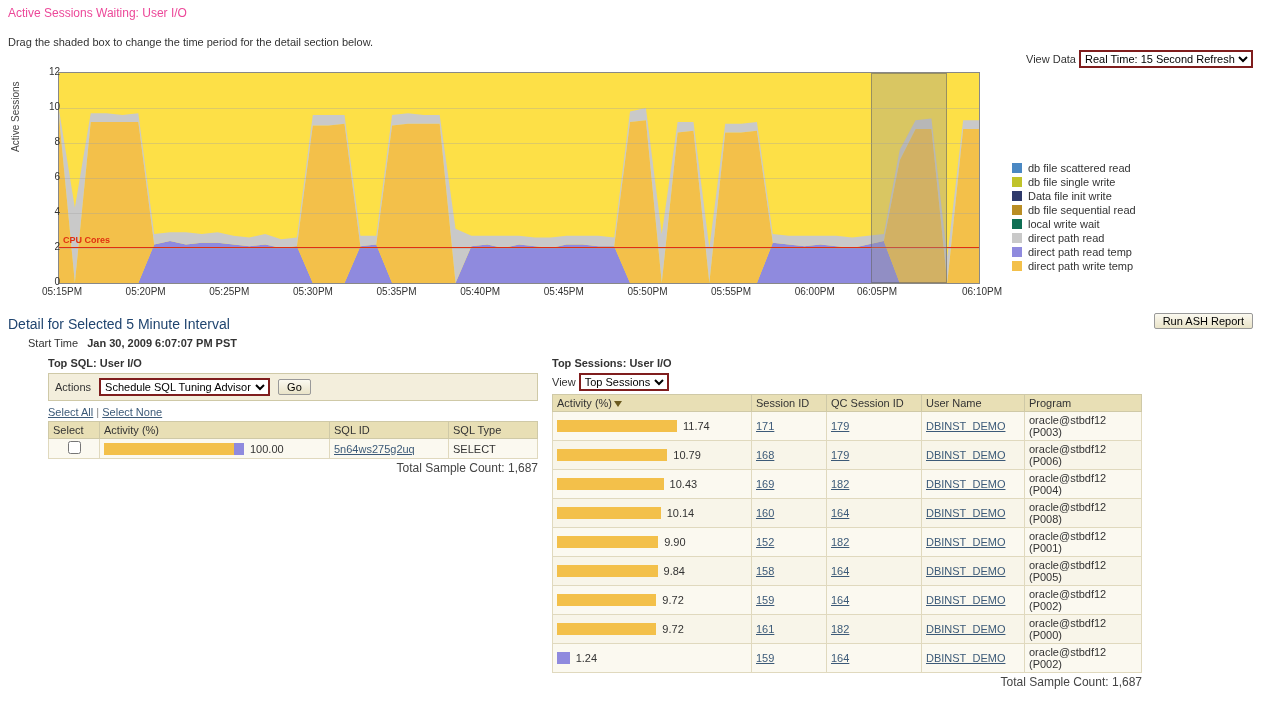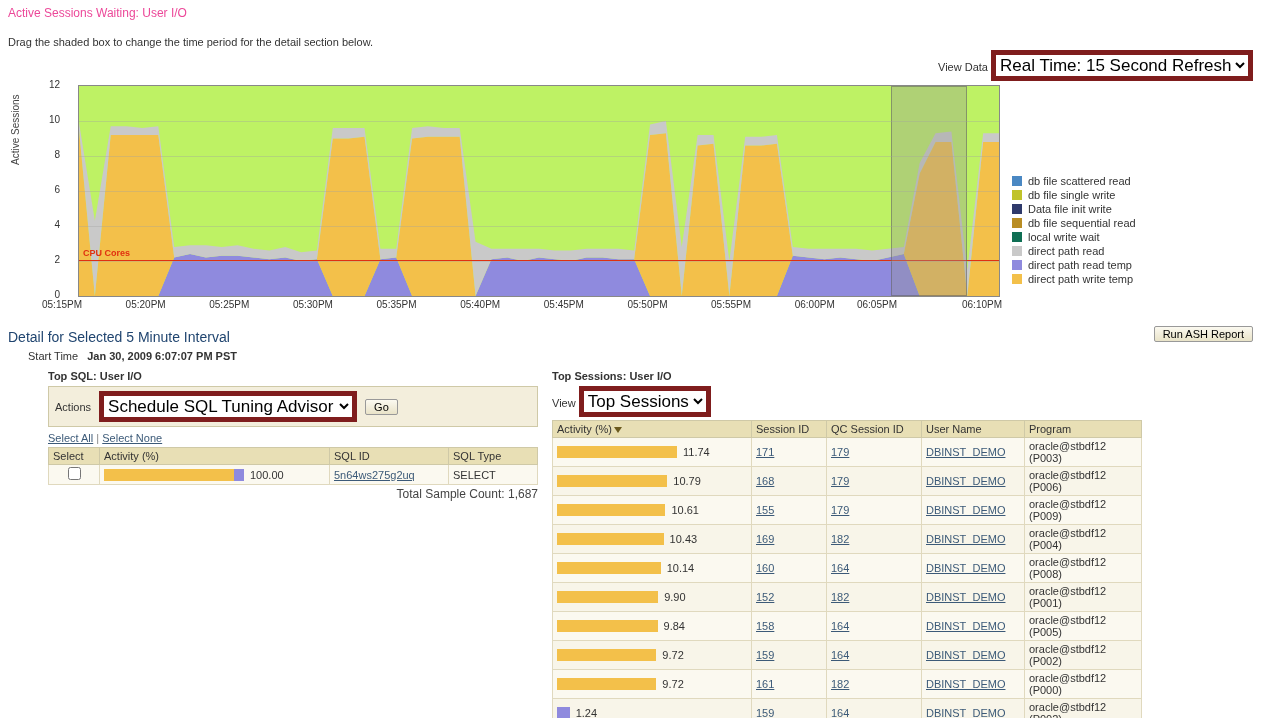--- a/index.html
+++ b/index.html
@@ -39,24 +39,24 @@
   }
   .instr {
     color: #333;
     font-size: 11px;
   }
   .viewdata-row {
     text-align: right;
     margin: 2px 0 0 0;
   }
   select {
-    font-size: 17px;
+    font-size: 11px;
     font-family: inherit;
     background: #fff;
-    border: 5px solid #7f1d1d;
+    border: 2px solid #7f1d1d;
   }
   .chart-wrap {
     position: relative;
     height: 230px;
     margin: 4px 0 6px 24px;
     display: flex;
   }
   .y-label {
     position: absolute;
     left: -22px;
@@ -68,26 +68,26 @@
     width: 0;
     white-space: nowrap;
   }
   .chart-main {
     position: relative;
     width: 960px;
     height: 230px;
   }
   .plot {
     position: absolute;
-    left: 46px;
+    left: 26px;
     top: 0;
     width: 920px;
     height: 210px;
     border: 1px solid #888;
-    background: #bef264;
+    background: #fde047;
   }
   .grid-line {
     position: absolute;
     left: 0;
     right: 0;
     height: 0;
     border-top: 1px solid rgba(160,160,160,0.35);
   }
   .cpu-line {
     position: absolute;
@@ -443,32 +443,20 @@
                 </div>
               </td>
               <td><a class="link">168</a></td>
               <td><a class="link">179</a></td>
               <td><a class="link">DBINST_DEMO</a></td>
               <td>oracle@stbdf12 (P006)</td>
             </tr>
             <tr>
               <td>
                 <div class="activity-cell">
-                  <span class="abar" style="width: 108.45px; background: rgb(243, 192, 74);"></span>
-                  <span>10.61</span>
-                </div>
-              </td>
-              <td><a class="link">155</a></td>
-              <td><a class="link">179</a></td>
-              <td><a class="link">DBINST_DEMO</a></td>
-              <td>oracle@stbdf12 (P009)</td>
-            </tr>
-            <tr>
-              <td>
-                <div class="activity-cell">
                   <span class="abar" style="width: 106.61px; background: rgb(243, 192, 74);"></span>
                   <span>10.43</span>
                 </div>
               </td>
               <td><a class="link">169</a></td>
               <td><a class="link">182</a></td>
               <td><a class="link">DBINST_DEMO</a></td>
               <td>oracle@stbdf12 (P004)</td>
             </tr>
             <tr>

